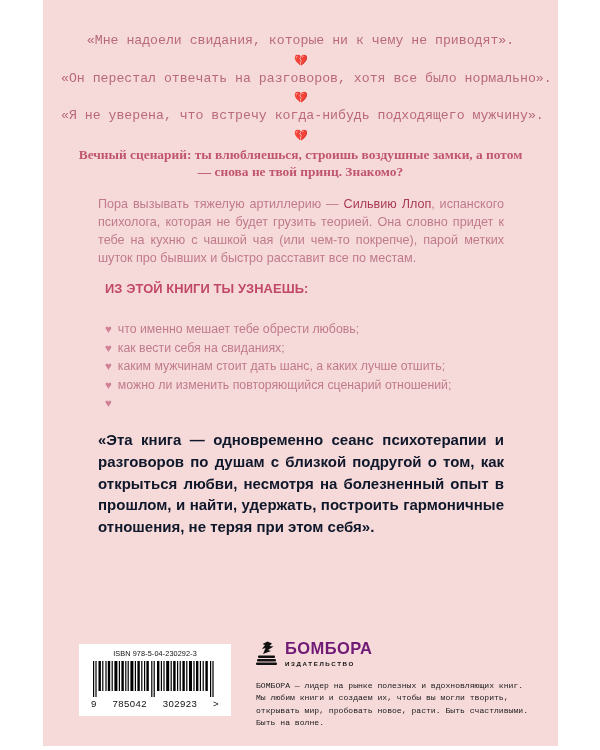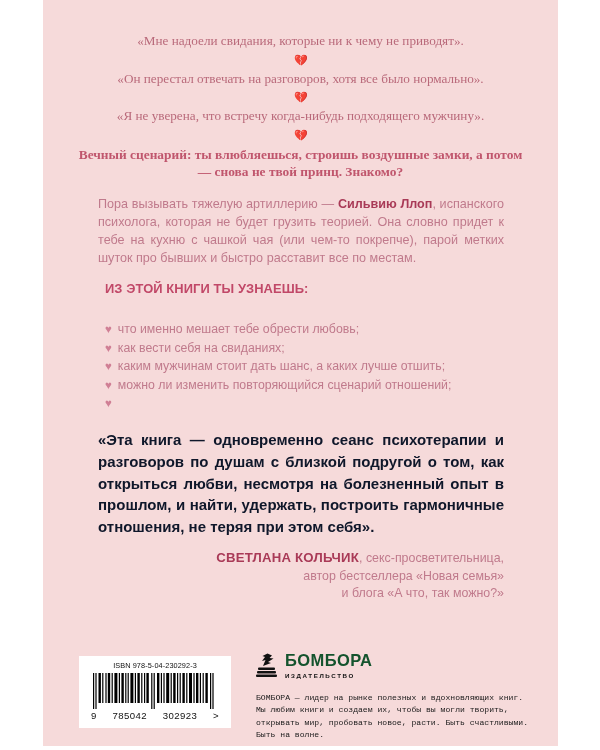--- a/index.html
+++ b/index.html
@@ -20,21 +20,21 @@
     background: #f6dada;
     overflow: hidden;
   }
 
   
   .quotes {
     padding-top: 33px;
     text-align: center;
   }
   .quote-line {
-    font-family: Liberation Serif, serif;
+    font-family: Liberation Mono, monospace;
     font-size: 13.2px;
     color: #b9697a;
     line-height: 1.25;
     padding: 0 18px;
     white-space: nowrap;
   }
   .broken-heart {
     font-size: 11px;
     color: #8e2f43;
     line-height: 1;
@@ -60,21 +60,21 @@
   .para {
     font-family: "Liberation Sans", sans-serif;
     font-size: 12.6px;
     color: #c07a8c;
     line-height: 1.42;
     text-align: justify;
     margin-bottom: 9px;
   }
   .para b {
     color: #a93a57;
-    font-weight: bold;
+    font-weight: normal;
   }
 
   
   .list-wrap {
     margin: 13px 54px 0 62px;
   }
   .list-title {
     font-size: 12.9px;
     font-weight: bold;
     color: #c14868;
@@ -117,21 +117,21 @@
     font-weight: bold;
     color: #a93a57;
     font-size: 13.2px;
     letter-spacing: 0.2px;
   }
 
   
   .footer {
     position: absolute;
     left: 0;
-    bottom: 0;
+    bottom: 12px;
     width: 489px;
     height: 100px;
   }
 
   .barcode-box {
     position: absolute;
     left: 36px;
     top: 10px;
     width: 152px;
     height: 72px;
@@ -180,21 +180,21 @@
     height: 26px;
     flex: 0 0 auto;
   }
   .pub-names {
     display: block;
   }
   .pub-name {
     font-family: "Liberation Sans", sans-serif;
     font-weight: bold;
     font-size: 16.5px;
-    color: #14532d;
+    color: #701a75;
     letter-spacing: 0.4px;
     line-height: 1;
   }
   .pub-sub {
     font-family: "Liberation Sans", sans-serif;
     font-size: 6.2px;
     font-weight: bold;
     color: #111111;
     letter-spacing: 1.6px;
     margin-top: 2px;
@@ -247,25 +247,20 @@
       <span class="heart-bullet">♥</span>
       <span>можно ли изменить повторяющийся сценарий отношений;</span>
     </div>
     <div class="list-item">
       <span class="heart-bullet">♥</span>
     </div>
   </div>
 
   <div class="bottom-quote">«Эта книга — одновременно сеанс психотерапии и разговоров по душам с близкой подругой о том, как открыться любви, несмотря на болезненный опыт в прошлом, и найти, удержать, построить гармоничные отношения, не теряя при этом себя».</div>
 
-  <div class="attribution">
-    <div><span class="name">СВЕТЛАНА КОЛЬЧИК</span><span>, секс-просветительница,</span></div>
-    <div>автор бестселлера «Новая семья»</div>
-    <div>и блога «А что, так можно?»</div>
-  </div>
 
   <div class="footer">
 
     <div class="barcode-box">
       <div class="isbn-text">ISBN 978-5-04-230292-3</div>
       <svg class="bars" viewBox="0 0 124 36" preserveAspectRatio="none">
         <g fill="#000000">
           <rect x="0" y="0" width="1.2" height="36"></rect>
             <rect x="2.4" y="0" width="1.2" height="36"></rect>
           <rect x="5.5" y="0" width="2.4" height="30"></rect>

